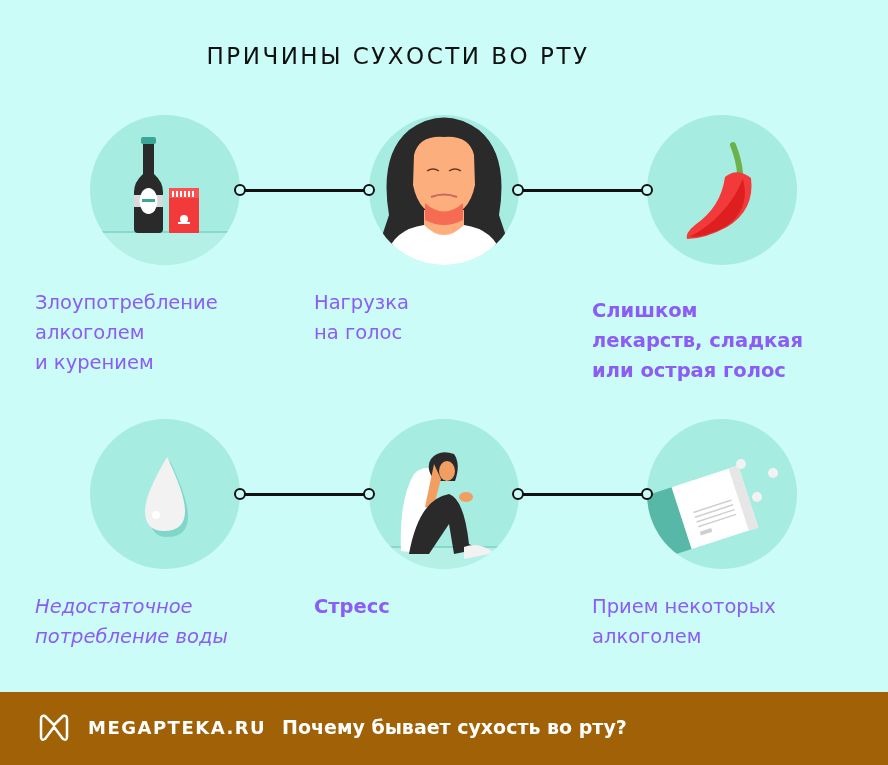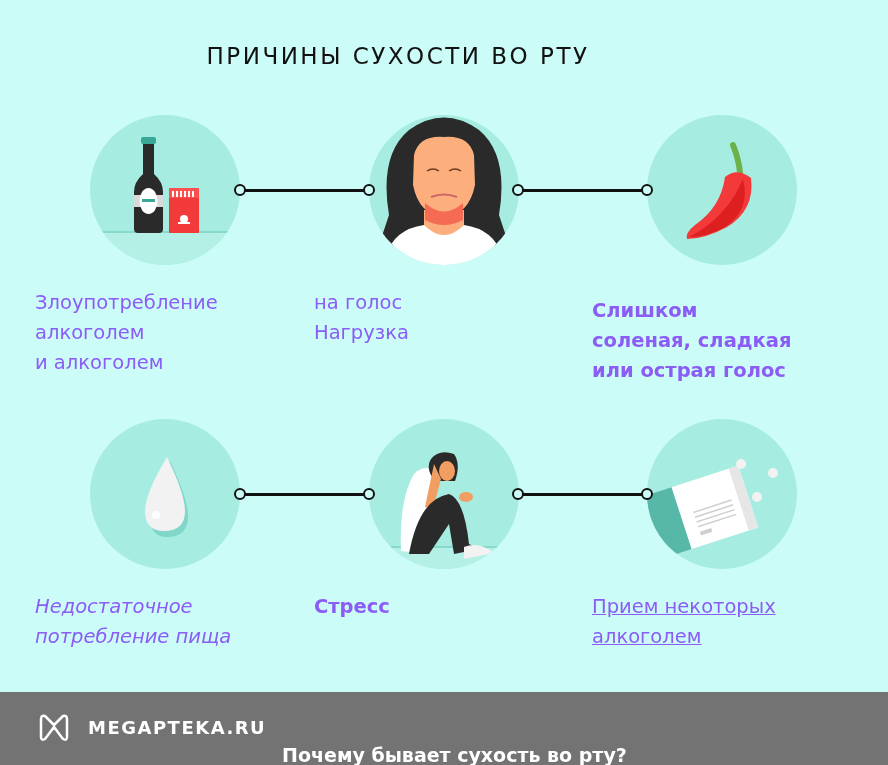--- a/index.html
+++ b/index.html
@@ -26,30 +26,30 @@
     position: absolute; width: 8px; height: 8px; border-radius: 50%;
     border: 2.5px solid #111; background: #cbfcf7;
   }
   .label {
     position: absolute; width: 260px; text-align: left;
     font-size: 19.5px; line-height: 30px; color: #8b5cf6;
   }
   .label span { display: block; }
   .footer {
     position: absolute; left: 0; top: 692px; width: 888px; height: 73px;
-    background: #737373;
+    background: #a16207;
   }
   .logo-icon { position: absolute; left: 38px; top: 21px; }
   .brand {
     position: absolute; left: 88px; top: 25px; color: #fff;
     font-weight: bold; font-size: 18px; letter-spacing: 1.5px;
   }
   .tagline {
     position: absolute; left: 282px; top: 24px; color: #fff;
-    font-weight: bold; font-size: 19px; margin-top: 28px;
+    font-weight: bold; font-size: 19px;
   }
 </style>
 </head>
 <body>
 
 <div class="title">ПРИЧИНЫ СУХОСТИ ВО РТУ</div>
 
 <div class="circle" style="left:90px;top:115px;">
   <svg width="150" height="150" viewBox="0 0 150 150">
     <rect x="0" y="117" width="150" height="33" fill="#b4f0e6"></rect>
@@ -98,29 +98,29 @@
 <div class="connector" style="left:244px;top:189px;width:121px;"></div>
 <div class="dot" style="left:234px;top:184px;"></div>
 <div class="dot" style="left:363px;top:184px;"></div>
 <div class="connector" style="left:522px;top:189px;width:121px;"></div>
 <div class="dot" style="left:512px;top:184px;"></div>
 <div class="dot" style="left:641px;top:184px;"></div>
 
 <div class="label" style="left:35px;top:288px;">
   <span>Злоупотребление</span>
     <span>алкоголем</span>
-    <span>и алкоголем</span>
+    <span>и курением</span>
 </div>
 <div class="label" style="left:314px;top:288px;">
-  <span>на голос</span>
-    <span>Нагрузка</span>
+  <span>Нагрузка</span>
+    <span>на голос</span>
 </div>
 <div class="label" style="left:592px;top:296px;font-weight:bold;">
   <span>Слишком</span>
-    <span>соленая, сладкая</span>
+    <span>лекарств, сладкая</span>
     <span>или острая голос</span>
 </div>
 
 <div class="circle" style="left:90px;top:419px;">
   <svg width="150" height="150" viewBox="0 0 150 150">
     <path d="M80 42 Q98 80 98 97 Q98 118 77 118 Q60 118 60 97 Q60 80 80 42 Z" fill="#7fd6c9"></path>
     <path d="M77 38 Q95 75 95 92 Q95 112 74 112 Q55 112 55 92 Q55 75 77 38 Z" fill="#f2f2f2"></path>
     <circle cx="66" cy="96" r="4" fill="#fff"></circle>
   </svg>
 </div>
@@ -161,26 +161,26 @@
 
 <div class="connector" style="left:244px;top:493px;width:121px;"></div>
 <div class="dot" style="left:234px;top:488px;"></div>
 <div class="dot" style="left:363px;top:488px;"></div>
 <div class="connector" style="left:522px;top:493px;width:121px;"></div>
 <div class="dot" style="left:512px;top:488px;"></div>
 <div class="dot" style="left:641px;top:488px;"></div>
 
 <div class="label" style="left:35px;top:592px;font-style:italic;">
   <span>Недостаточное</span>
-    <span>потребление пища</span>
+    <span>потребление воды</span>
 </div>
 <div class="label" style="left:314px;top:592px;font-weight:bold;">
   <span>Стресс</span>
 </div>
-<div class="label" style="left:592px;top:592px;text-decoration:underline;">
+<div class="label" style="left:592px;top:592px;">
   <span>Прием некоторых</span>
     <span>алкоголем</span>
 </div>
 
 <div class="footer">
   <svg class="logo-icon" width="32" height="30" viewBox="0 0 32 30">
     <path d="M3 6 Q3 2 7 3 L16 12 L25 3 Q29 2 29 6 L29 24 Q29 28 25 26 L16 14 L7 26 Q3 28 3 24 Z" fill="none" stroke="#fff" stroke-width="2.5" stroke-linejoin="round"></path>
   </svg>
   <div class="brand">MEGAPTEKA.RU</div>
   <div class="tagline">Почему бывает сухость во рту?</div>

